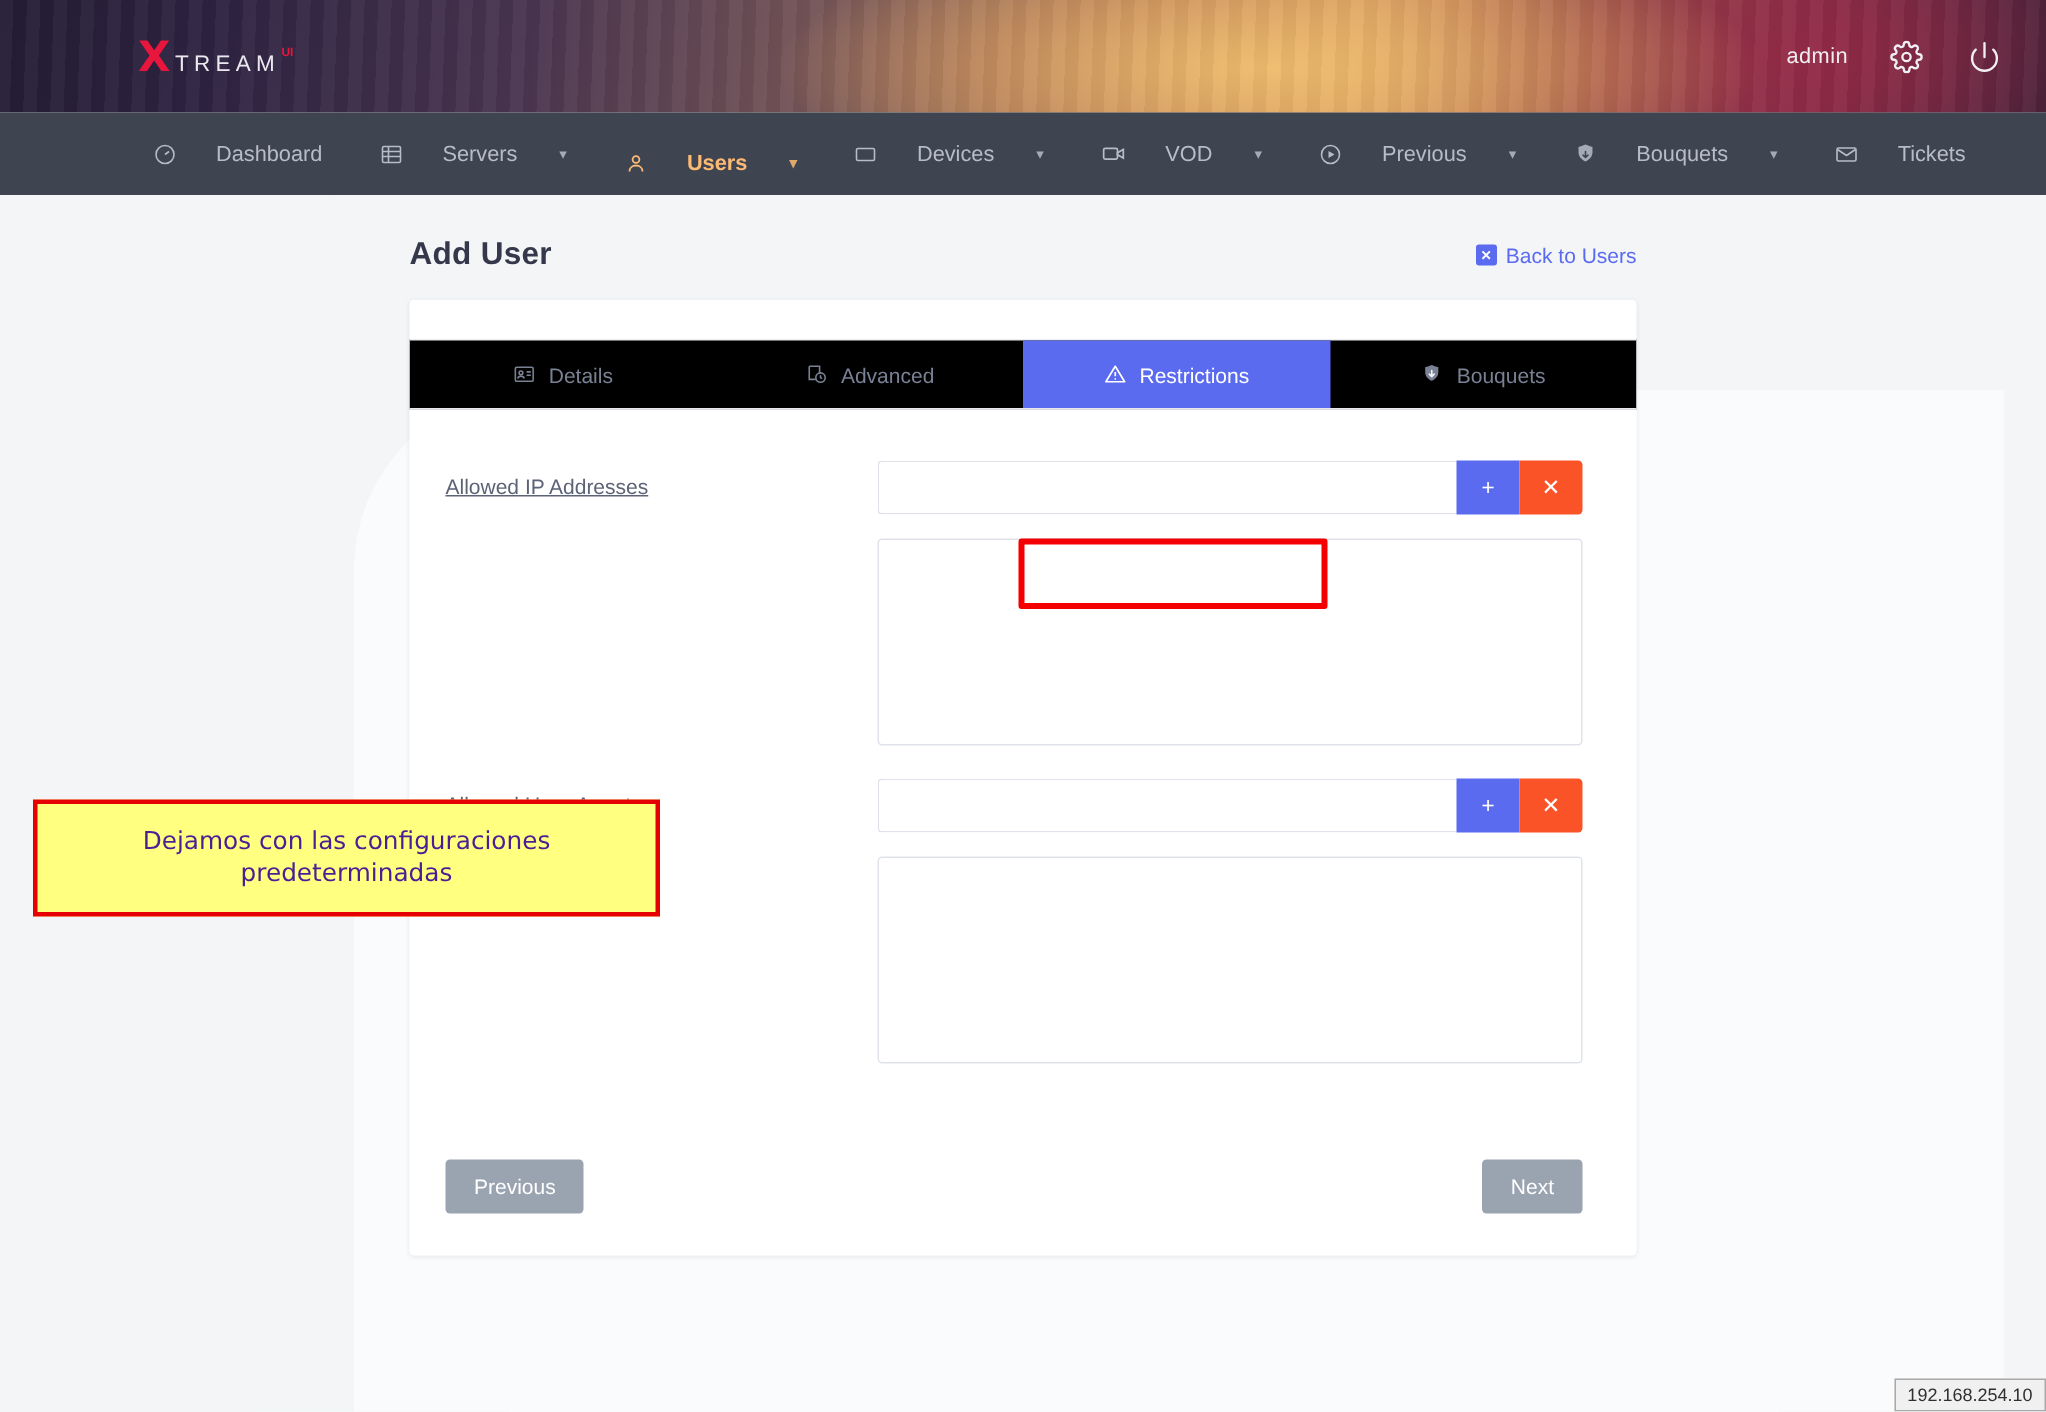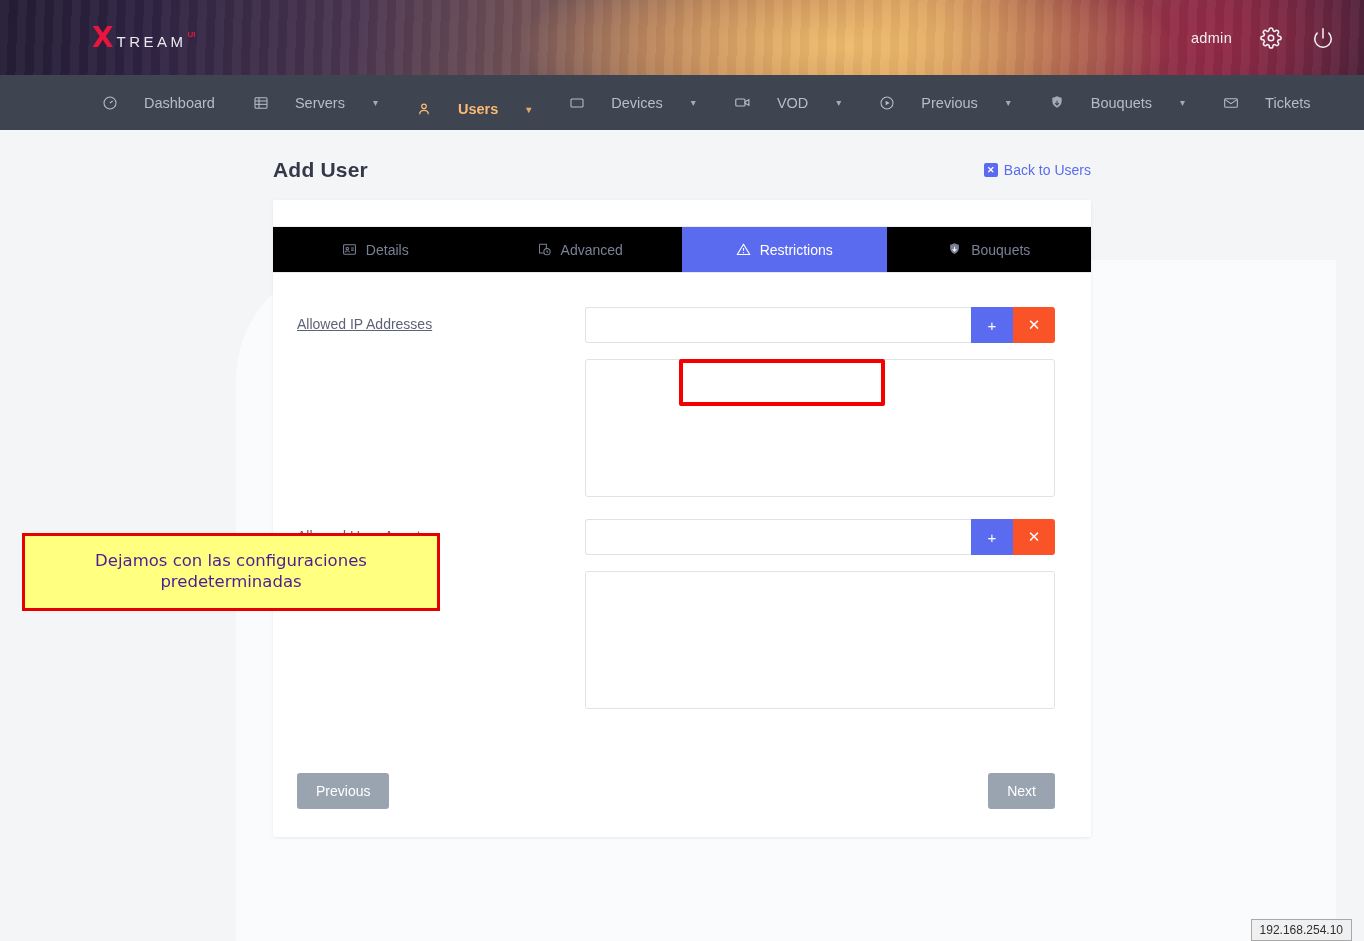--- a/index.html
+++ b/index.html
@@ -283,21 +283,21 @@
     text-align: center;
     font-size: 16.5px;
     color: #4c1d95;
     line-height: 1.25;
     padding: 0 12px;
     z-index: 20;
     font-family: "DejaVu Sans", sans-serif;
   }
   .ip-badge {
     position: absolute;
-    right: 12px; bottom: 0;
+    right: 0; bottom: 0;
     background: #f0f0f0;
     border: 1px solid #a9a9a9;
     color: #303030;
     font-size: 12px;
     padding: 3px 8px;
     font-family: "Liberation Sans", sans-serif;
   }
   .screen { position: relative; width: 1364px; height: 941px; }
 </style>
 </head>

